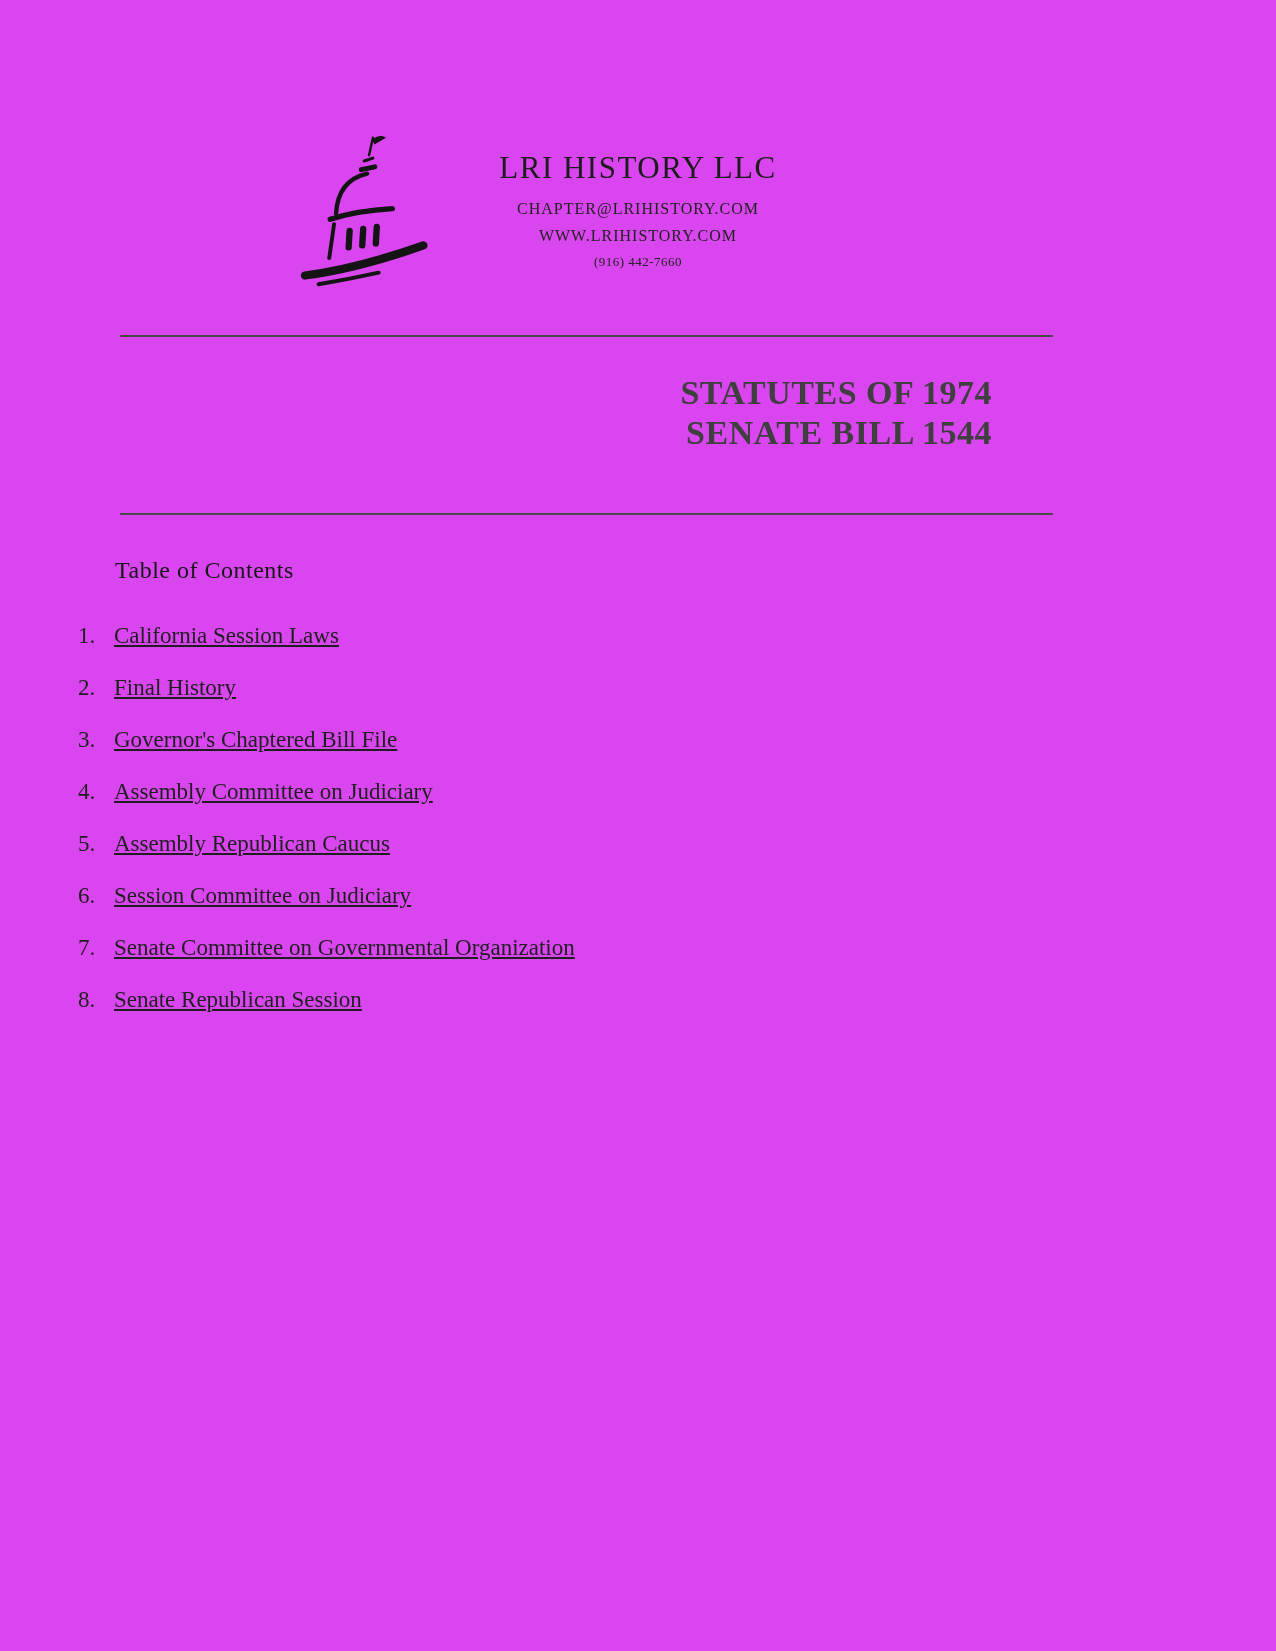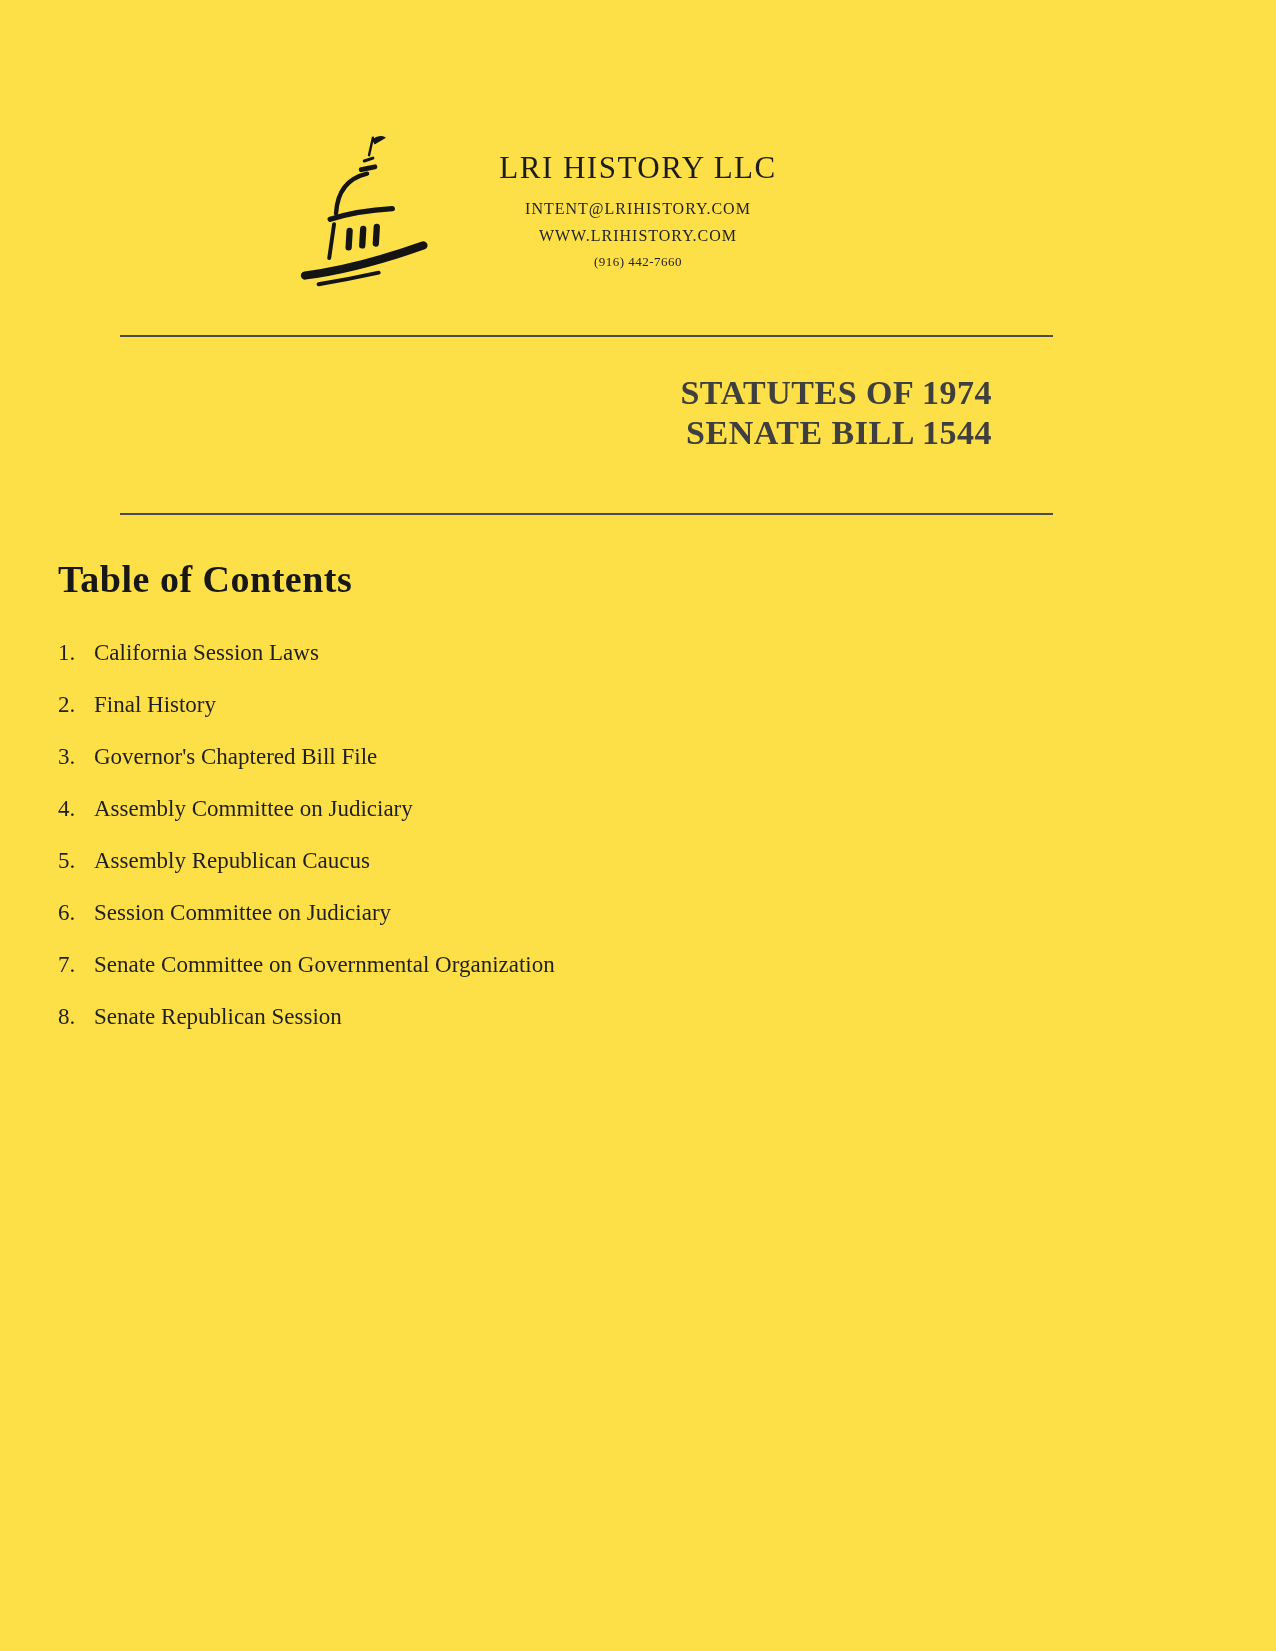--- a/index.html
+++ b/index.html
@@ -4,21 +4,21 @@
 <style>
   html, body {
     margin: 0;
     padding: 0;
     background: #ffffff;
   }
   .page {
     position: relative;
     width: 1276px;
     height: 1651px;
-    background: #fde047;
+    background: #d946ef;
     font-family: "Liberation Serif", "DejaVu Serif", serif;
     color: #1a1a1a;
     overflow: hidden;
     box-sizing: border-box;
   }
 
   
   .letterhead {
     display: flex;
     align-items: flex-start;
@@ -74,33 +74,34 @@
     text-align: right;
     font-weight: bold;
     font-size: 34px;
     line-height: 40px;
     letter-spacing: 0.5px;
     color: #3f3f3f;
   }
 
   
   .toc-heading {
-    margin: 42px 0 0 58px;
-    font-size: 38px;
-    font-weight: bold;
+    margin: 42px 0 0 115px;
+    font-size: 24px;
+    font-weight: normal;
     letter-spacing: 0.5px;
     color: #171717;
   }
   .toc-list {
-    margin: 38px 0 0 12px;
-    padding-left: 82px;
+    margin: 38px 0 0 0;
+    padding-left: 114px;
     font-size: 23px;
     color: #1f1f1f;
     counter-reset: tocnum;
     list-style: none;
+    text-decoration: underline;
   }
   .toc-list li {
     position: relative;
     margin-bottom: 24px;
     line-height: 28px;
   }
   .toc-list li::before {
     counter-increment: tocnum;
     content: counter(tocnum) ".";
     position: absolute;
@@ -134,21 +135,21 @@
           <path d="M68 104 l-1 17" stroke-width="6.5"></path>
           <path d="M82 102 l-1 17" stroke-width="6.5"></path>
 
           <path d="M8 152 Q 62 145 130 121" stroke-width="8.5"></path>
           <path d="M22 161 Q 52 156 84 149" stroke-width="4"></path>
         </g>
       </svg>
     </div>
     <div class="contact">
       <div class="company">LRI HISTORY LLC</div>
-      <div class="email">INTENT@LRIHISTORY.COM</div>
+      <div class="email">CHAPTER@LRIHISTORY.COM</div>
       <div class="website">WWW.LRIHISTORY.COM</div>
       <div class="phone">(916) 442-7660</div>
     </div>
   </header>
 
   <hr class="rule rule-top">
 
   <div class="title-block">
     <div>STATUTES OF 1974</div>
     <div>SENATE BILL 1544</div>

